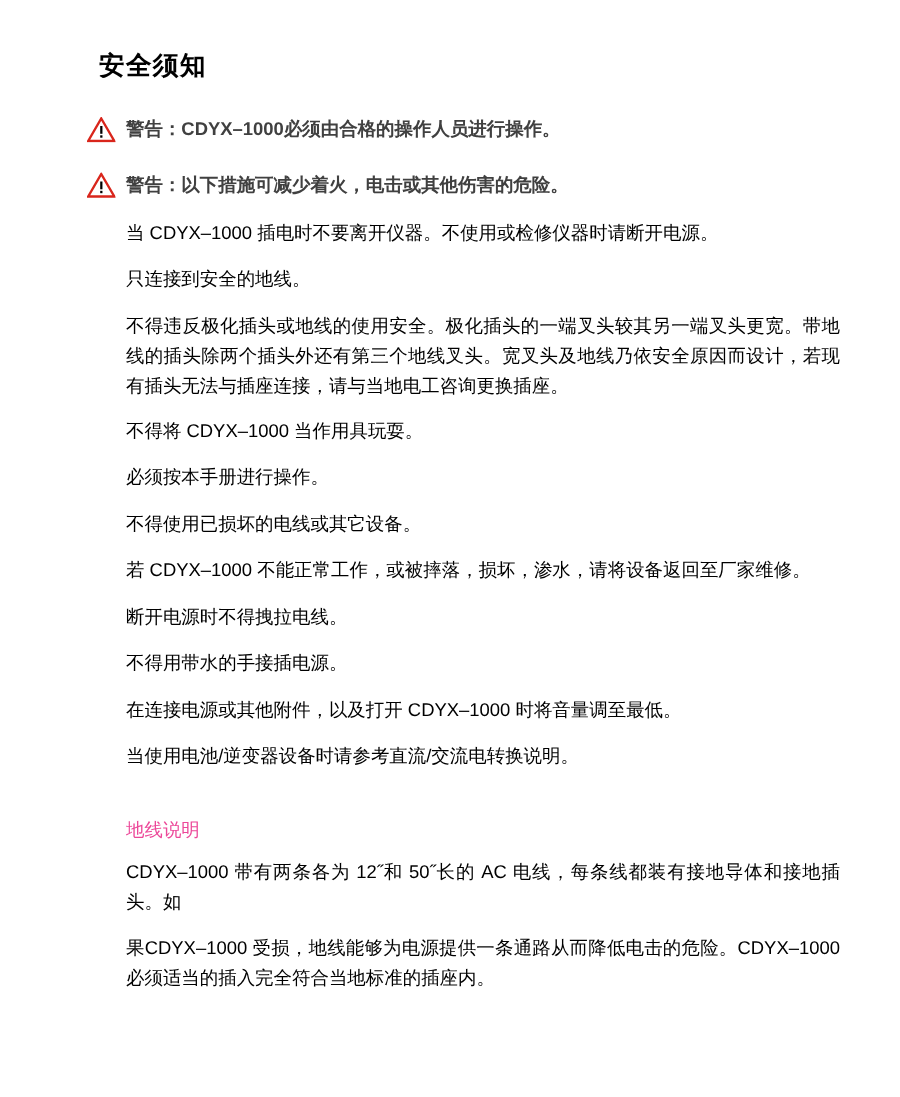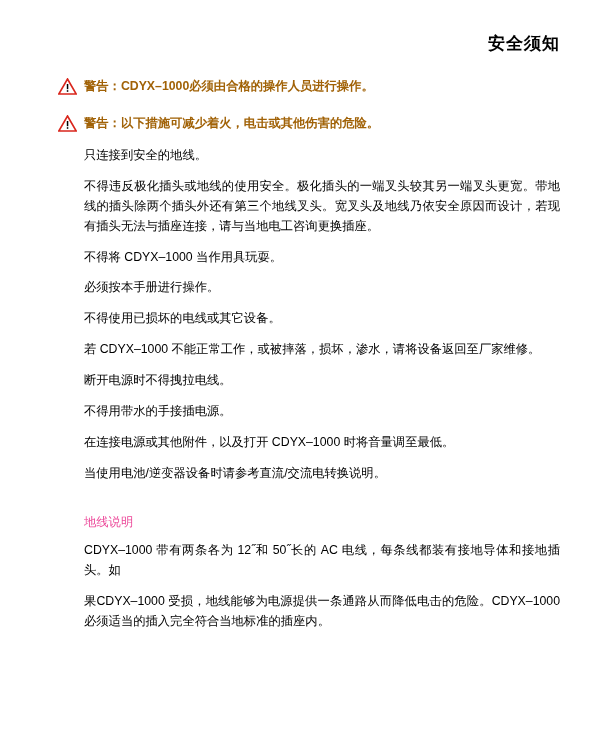--- a/index.html
+++ b/index.html
@@ -20,21 +20,20 @@
     height: 731px;
     box-sizing: border-box;
     padding: 22px 40px 0 58px;
   }
   .doc-title {
     font-size: 17px;
     font-weight: bold;
     letter-spacing: 1px;
     margin: 10px 0 22px 8px;
     color: #000;
-    text-align: right;
   }
   .block {
     margin-bottom: 11px;
   }
   .row {
     display: flex;
     align-items: flex-start;
   }
   .warn-icon {
     flex: 0 0 auto;
@@ -43,21 +42,21 @@
     margin-right: 7px;
     margin-top: 1px;
   }
   .warn-icon svg {
     display: block;
   }
   .warn-text {
     font-size: 12.3px;
     line-height: 1.5;
     font-weight: bold;
-    color: #a16207;
+    color: #404040;
   }
   .para {
     font-size: 12.3px;
     line-height: 1.62;
     color: #000;
     margin: 0 0 11px 0;
     text-align: justify;
   }
   .para.noindent {
     text-indent: 0;
@@ -106,20 +105,21 @@
     <span class="warn-icon">
       <svg width="19" height="17" viewBox="0 0 19 17">
         <polygon points="9.5,1 18.2,16 0.8,16" fill="#ffffff" stroke="#d9261c" stroke-width="1.6"></polygon>
         <rect x="8.8" y="6" width="1.5" height="5.2" fill="#000000"></rect>
         <rect x="8.8" y="12.2" width="1.5" height="1.6" fill="#000000"></rect>
       </svg>
     </span>
     <span class="warn-text">警告：以下措施可减少着火，电击或其他伤害的危险。</span>
   </div>
 
+  <p class="para noindent">当 CDYX–1000 插电时不要离开仪器。不使用或检修仪器时请断开电源。</p>
   <p class="para noindent">只连接到安全的地线。</p>
   <p class="para noindent">不得违反极化插头或地线的使用安全。极化插头的一端叉头较其另一端叉头更宽。带地线的插头除两个插头外还有第三个地线叉头。宽叉头及地线乃依安全原因而设计，若现有插头无法与插座连接，请与当地电工咨询更换插座。</p>
   <p class="para noindent">不得将 CDYX–1000 当作用具玩耍。</p>
   <p class="para noindent">必须按本手册进行操作。</p>
   <p class="para noindent">不得使用已损坏的电线或其它设备。</p>
   <p class="para noindent">若 CDYX–1000 不能正常工作，或被摔落，损坏，渗水，请将设备返回至厂家维修。</p>
   <p class="para noindent">断开电源时不得拽拉电线。</p>
   <p class="para noindent">不得用带水的手接插电源。</p>
   <p class="para noindent">在连接电源或其他附件，以及打开 CDYX–1000 时将音量调至最低。</p>
   <p class="para noindent">当使用电池/逆变器设备时请参考直流/交流电转换说明。</p>

